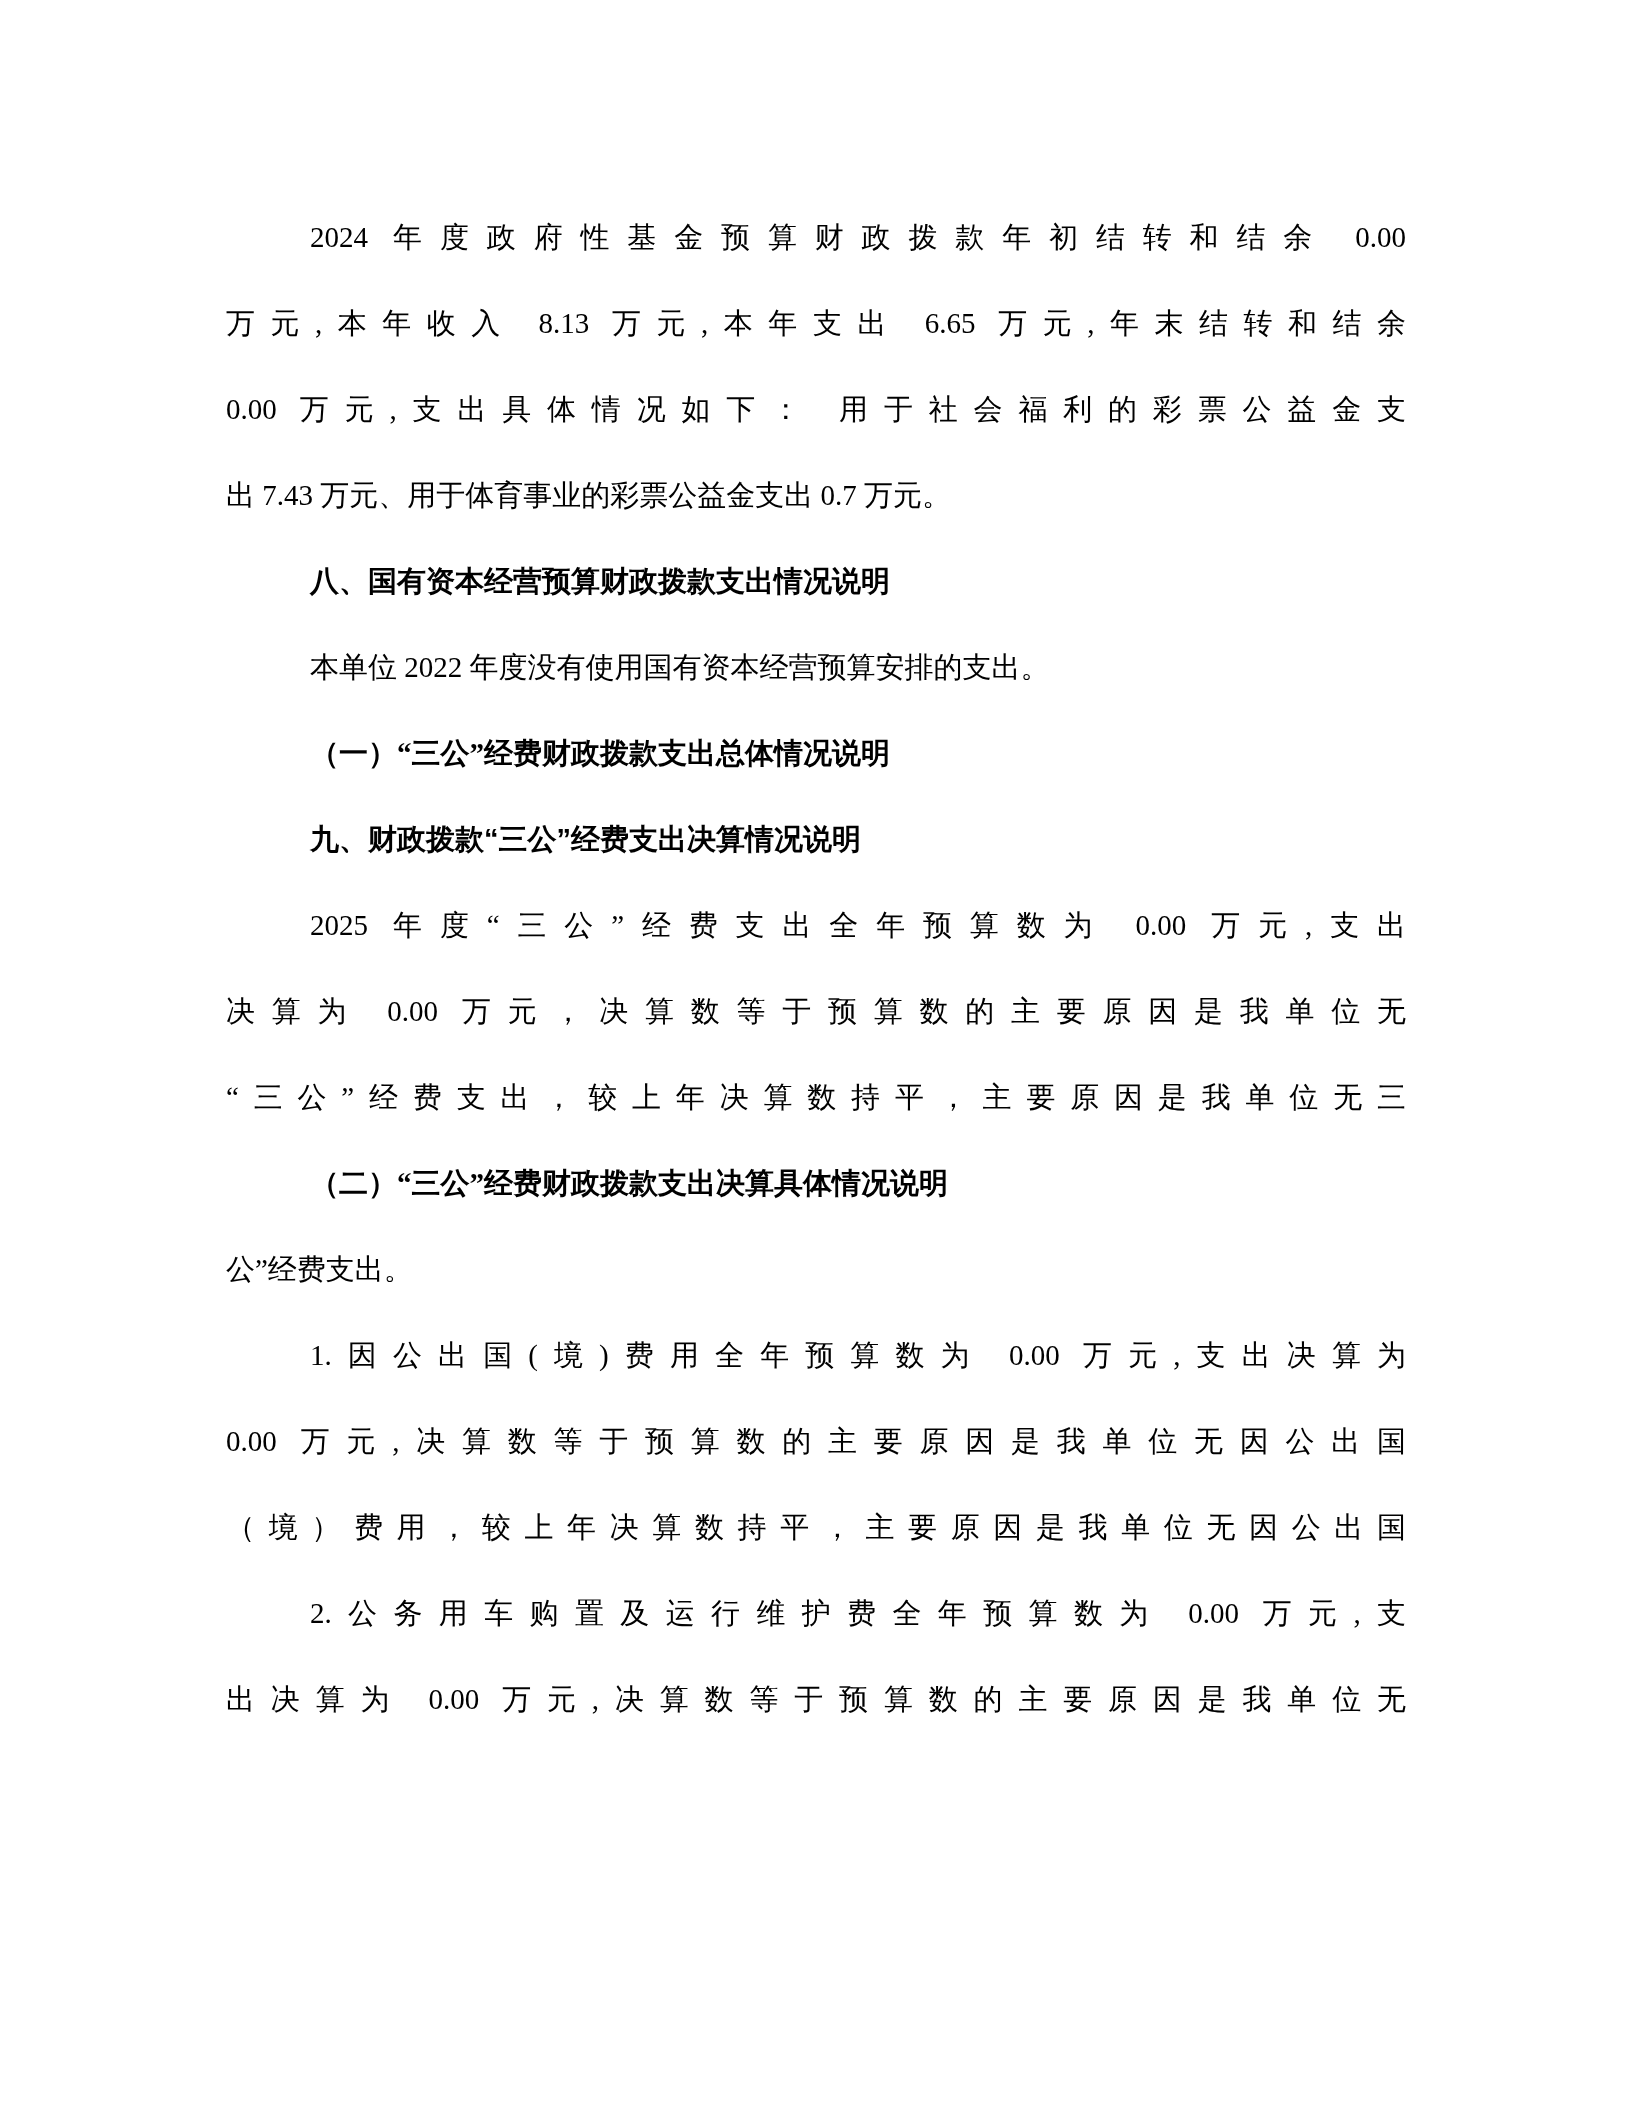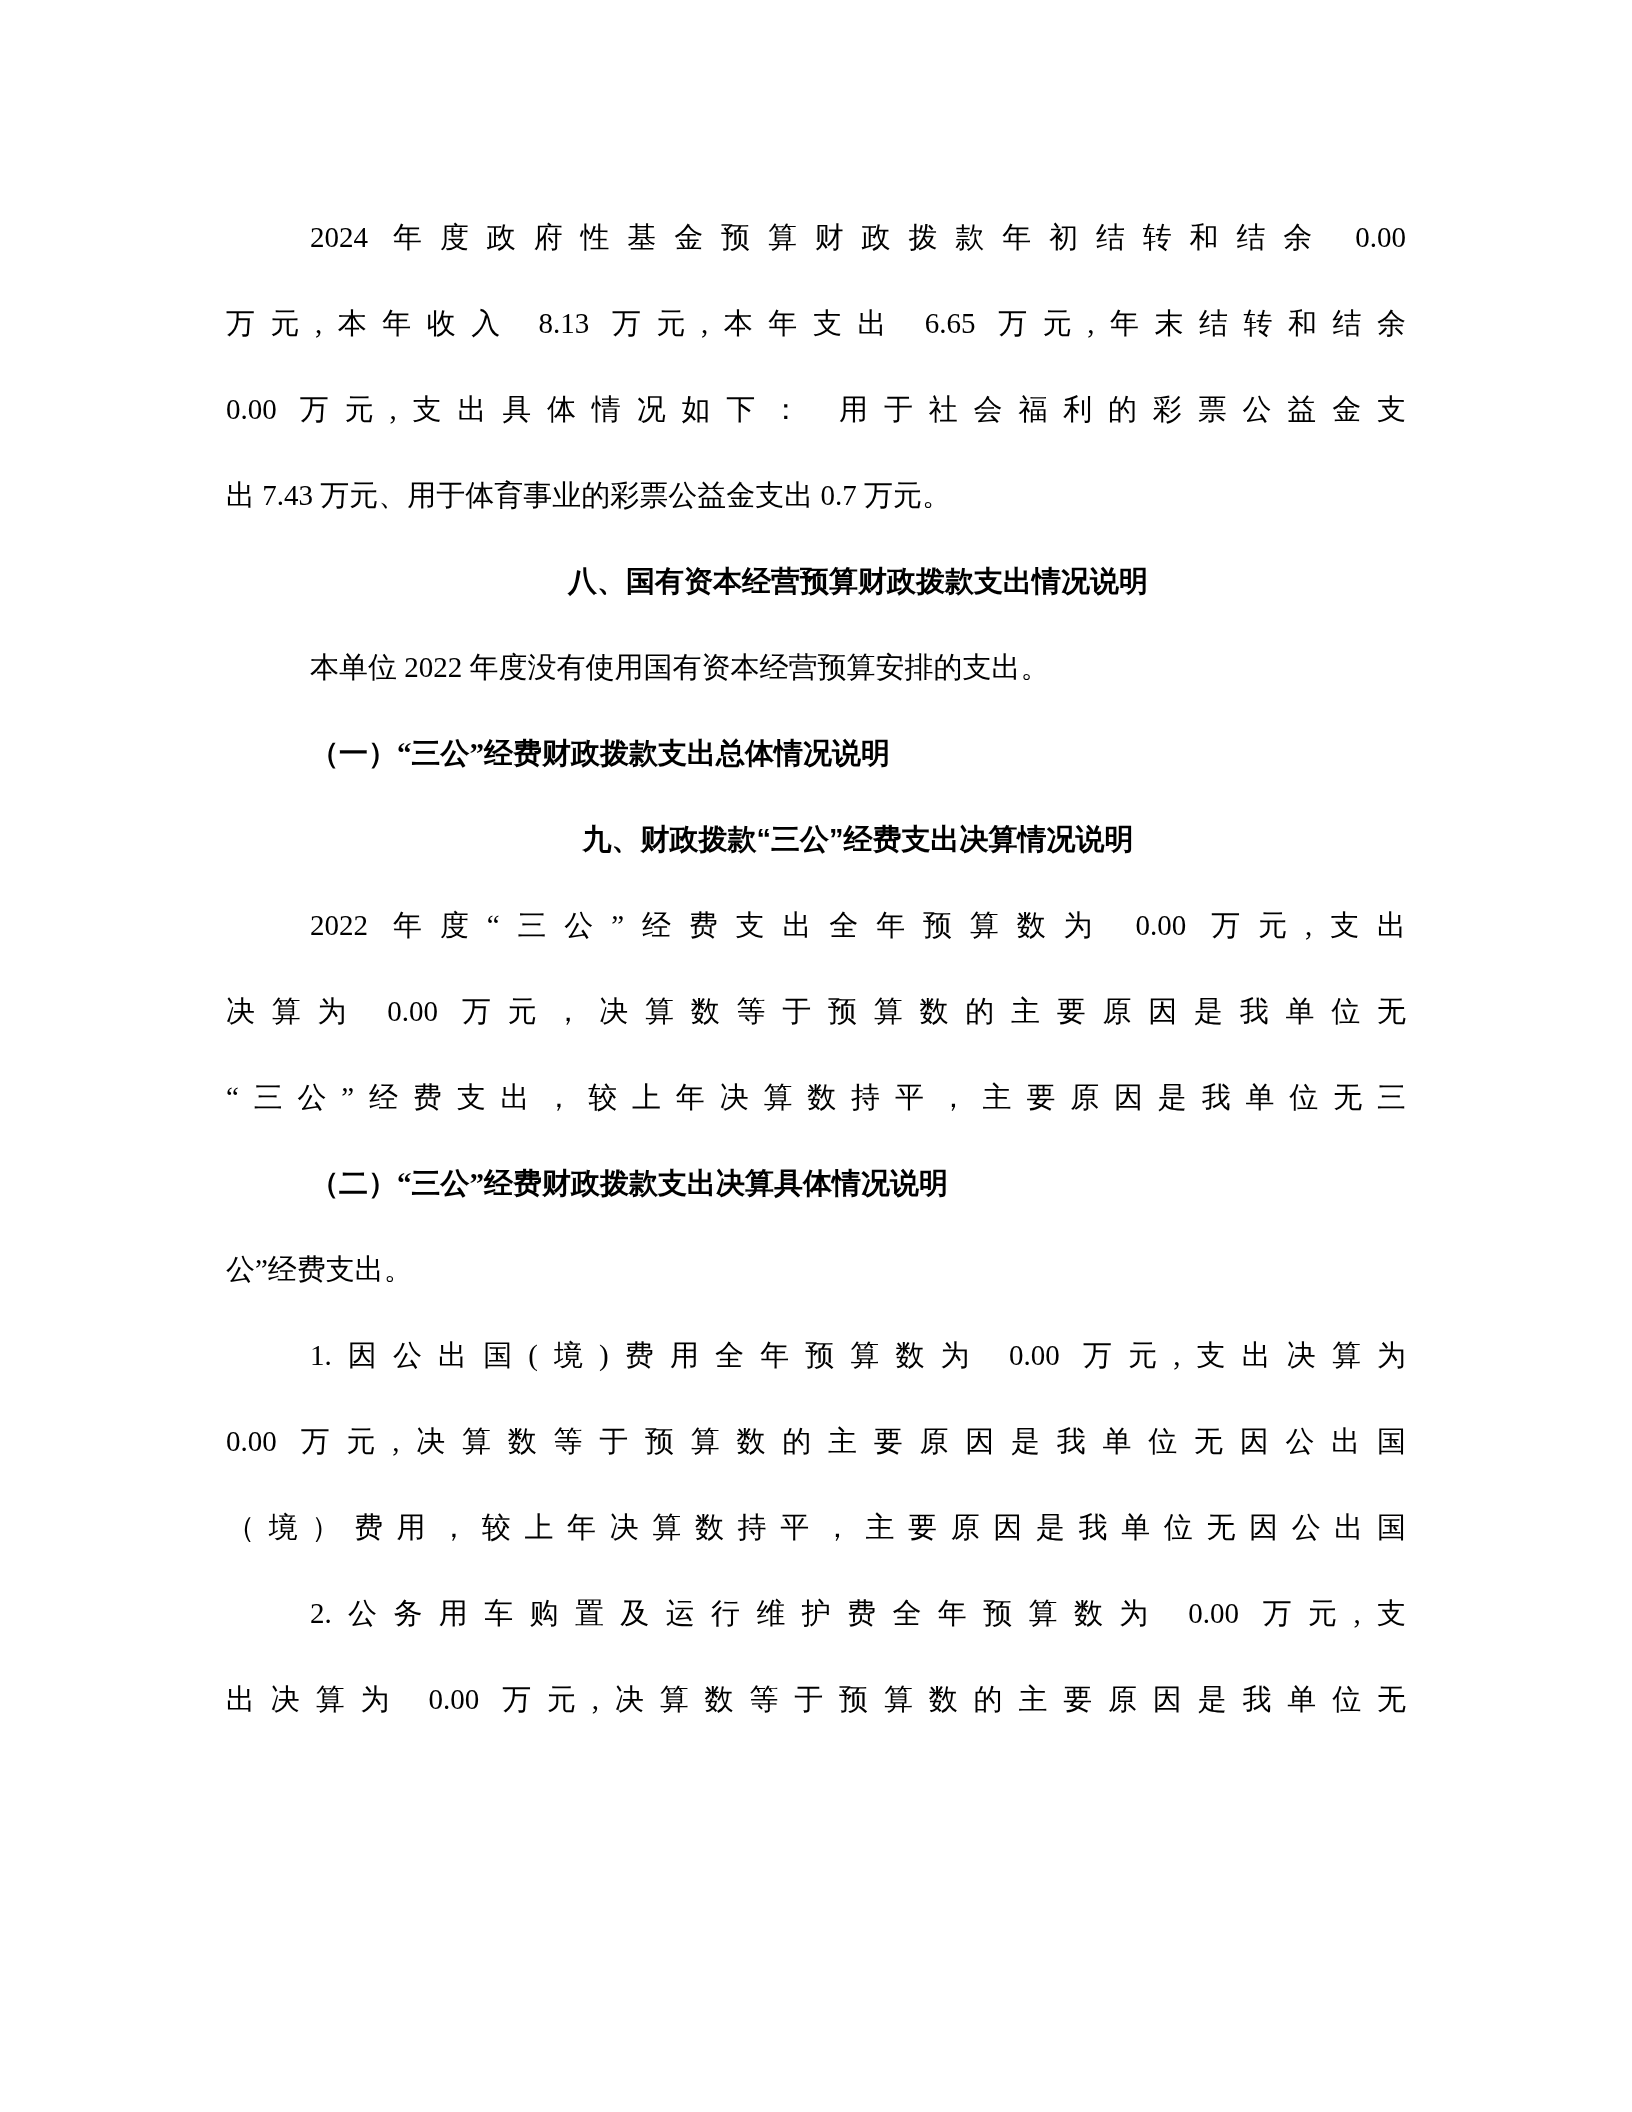--- a/index.html
+++ b/index.html
@@ -27,21 +27,20 @@
   }
   
   .body {
     font-family: "Liberation Serif", "DejaVu Serif", serif;
     font-weight: normal;
   }
   
   .hei {
     font-family: "Liberation Sans", "DejaVu Sans", sans-serif;
     font-weight: bold;
-    text-align: center;
   }
   
   .kai {
     font-family: "Liberation Serif", "DejaVu Serif", serif;
     font-weight: bold;
   }
   .indent {
     padding-left: 84px; 
   }
   .justify {
@@ -59,21 +58,21 @@
 <div class="page">
   <div>
       <div class="line body indent justify">2024 年度政府性基金预算财政拨款年初结转和结余 0.00</div>
       <div class="line body justify">万元,本年收入 8.13 万元,本年支出 6.65 万元,年末结转和结余</div>
       <div class="line body justify">0.00 万元,支出具体情况如下： 用于社会福利的彩票公益金支</div>
       <div class="line body">出 7.43 万元、用于体育事业的彩票公益金支出 0.7 万元。</div>
       <div class="line hei indent">八、国有资本经营预算财政拨款支出情况说明</div>
       <div class="line body indent">本单位 2022 年度没有使用国有资本经营预算安排的支出。</div>
       <div class="line kai indent">（一）“三公”经费财政拨款支出总体情况说明</div>
       <div class="line hei indent">九、财政拨款“三公”经费支出决算情况说明</div>
-      <div class="line body indent justify">2022 年度“三公”经费支出全年预算数为 0.00 万元,支出</div>
+      <div class="line body indent justify">2025 年度“三公”经费支出全年预算数为 0.00 万元,支出</div>
       <div class="line body justify">决算为 0.00 万元，决算数等于预算数的主要原因是我单位无</div>
       <div class="line body justify">“三公”经费支出，较上年决算数持平，主要原因是我单位无三</div>
       <div class="line kai indent">（二）“三公”经费财政拨款支出决算具体情况说明</div>
       <div class="line body">公”经费支出。</div>
       <div class="line body indent justify"><span class="lead">1.因公出国(境)费用</span>全年预算数为 0.00 万元,支出决算为</div>
       <div class="line body justify">0.00 万元,决算数等于预算数的主要原因是我单位无因公出国</div>
       <div class="line body justify">（境）费用，较上年决算数持平，主要原因是我单位无因公出国</div>
       <div class="line body indent justify"><span class="lead">2.公务用车购置及运行维护费</span>全年预算数为 0.00 万元,支</div>
       <div class="line body justify">出决算为 0.00 万元,决算数等于预算数的主要原因是我单位无</div>
     </div>

